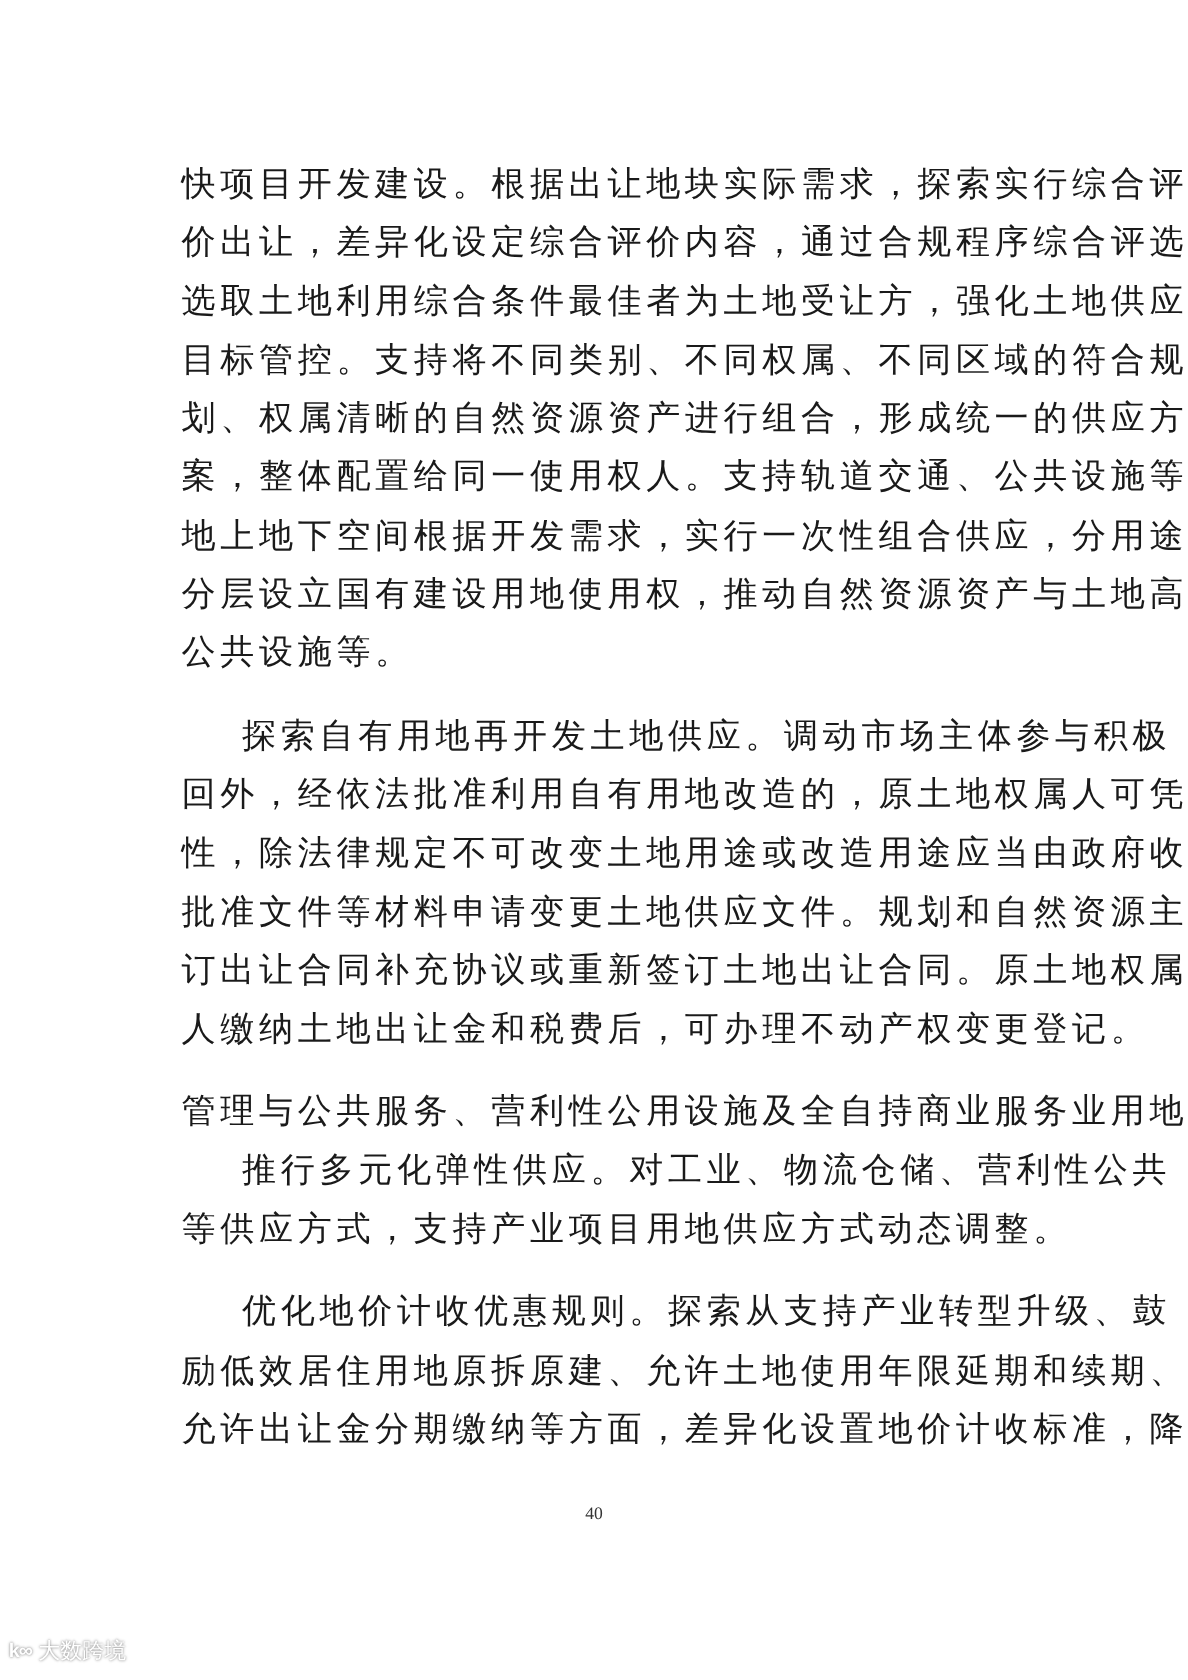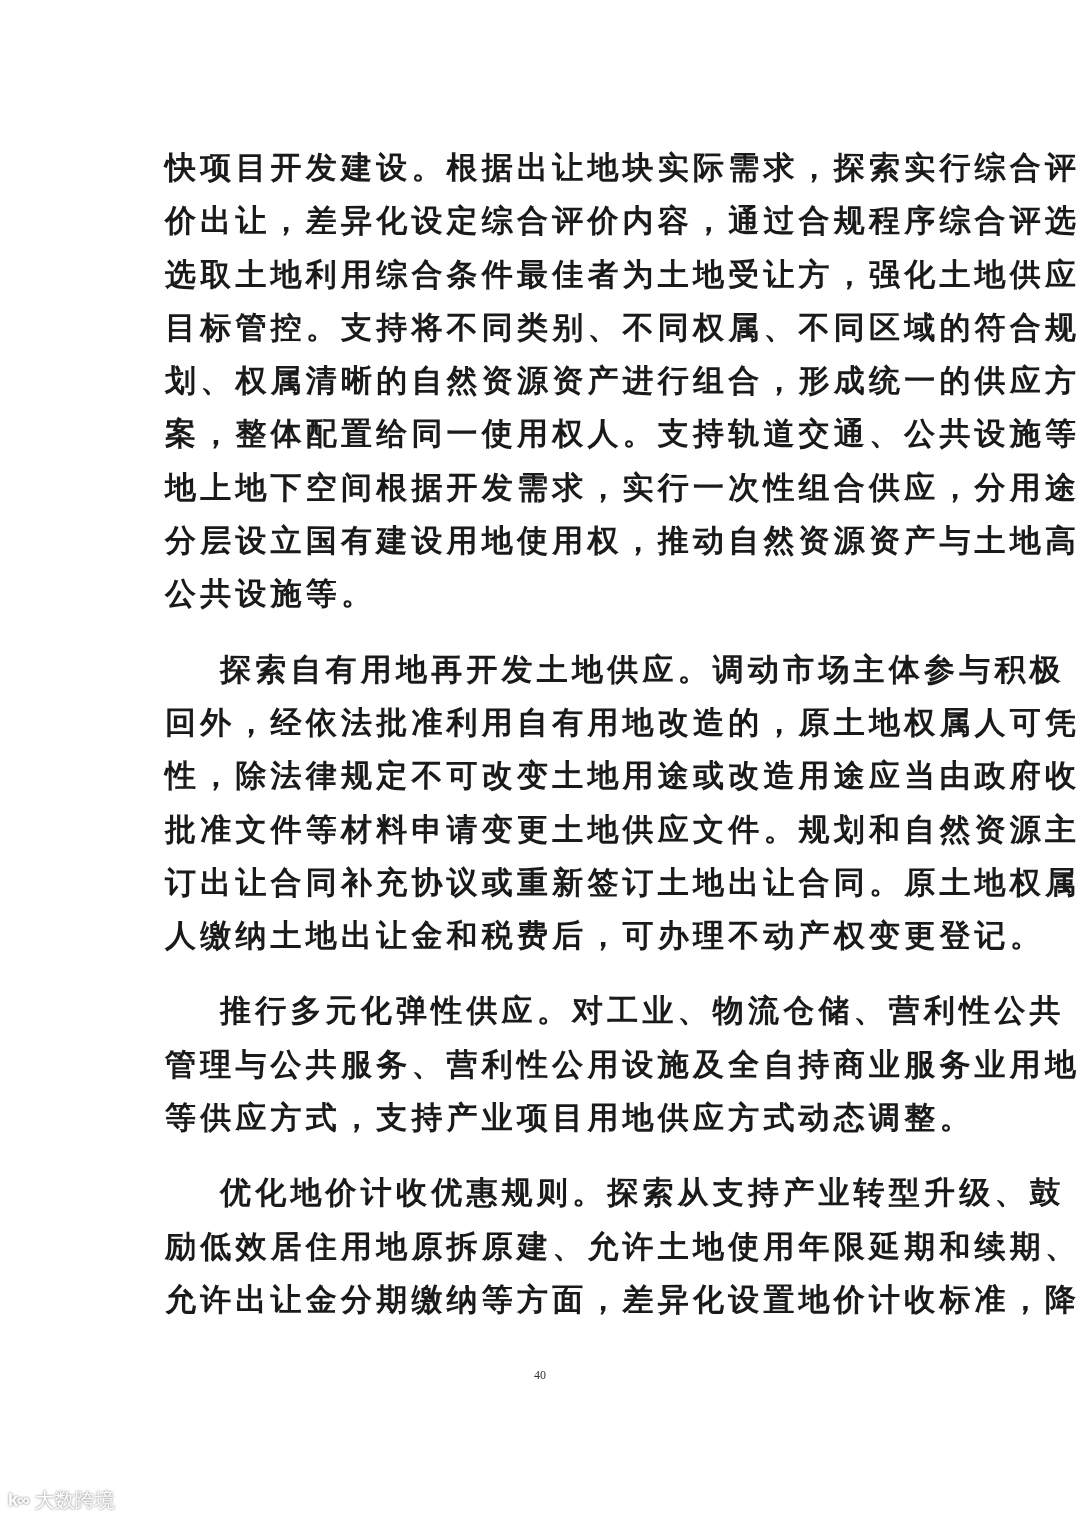--- a/index.html
+++ b/index.html
@@ -21,36 +21,35 @@
       top: 141px;
       width: 752px;
     }
     .line {
       height: 53.3px;
       line-height: 53.3px;
       font-size: 31px;
       letter-spacing: 4.2px;
       white-space: nowrap;
       overflow: visible;
-      font-weight: bold;
     }
     .line.indent {
       padding-left: 55px;
     }
     .para-gap {
       height: 22px;
     }
     .page-number {
       position: absolute;
       left: 0;
       width: 1080px;
       top: 1368px;
       text-align: center;
       font-family: "Liberation Serif", serif;
-      font-size: 12px;
+      font-size: 16px;
       color: #333333;
     }
     .watermark {
       position: absolute;
       left: 8px;
       top: 1487px;
       display: flex;
       align-items: center;
       gap: 6px;
       color: #ffffff;
@@ -89,22 +88,22 @@
     <div class="line">回外，经依法批准利用自有用地改造的，原土地权属人可凭</div>
     <div class="line">性，除法律规定不可改变土地用途或改造用途应当由政府收</div>
     <div class="line">批准文件等材料申请变更土地供应文件。规划和自然资源主</div>
     <div class="line">订出让合同补充协议或重新签订土地出让合同。原土地权属</div>
     <div class="line">人缴纳土地出让金和税费后，可办理不动产权变更登记。</div>
   </div>
 
   <div class="para-gap"></div>
 
   <div>
+    <div class="line">管理与公共服务、营利性公用设施及全自持商业服务业用地</div>
     <div class="line indent">推行多元化弹性供应。对工业、物流仓储、营利性公共</div>
-    <div class="line">管理与公共服务、营利性公用设施及全自持商业服务业用地</div>
     <div class="line">等供应方式，支持产业项目用地供应方式动态调整。</div>
   </div>
 
   <div class="para-gap"></div>
 
   <div>
     <div class="line indent">优化地价计收优惠规则。探索从支持产业转型升级、鼓</div>
     <div class="line">励低效居住用地原拆原建、允许土地使用年限延期和续期、</div>
     <div class="line">允许出让金分期缴纳等方面，差异化设置地价计收标准，降</div>
   </div>

